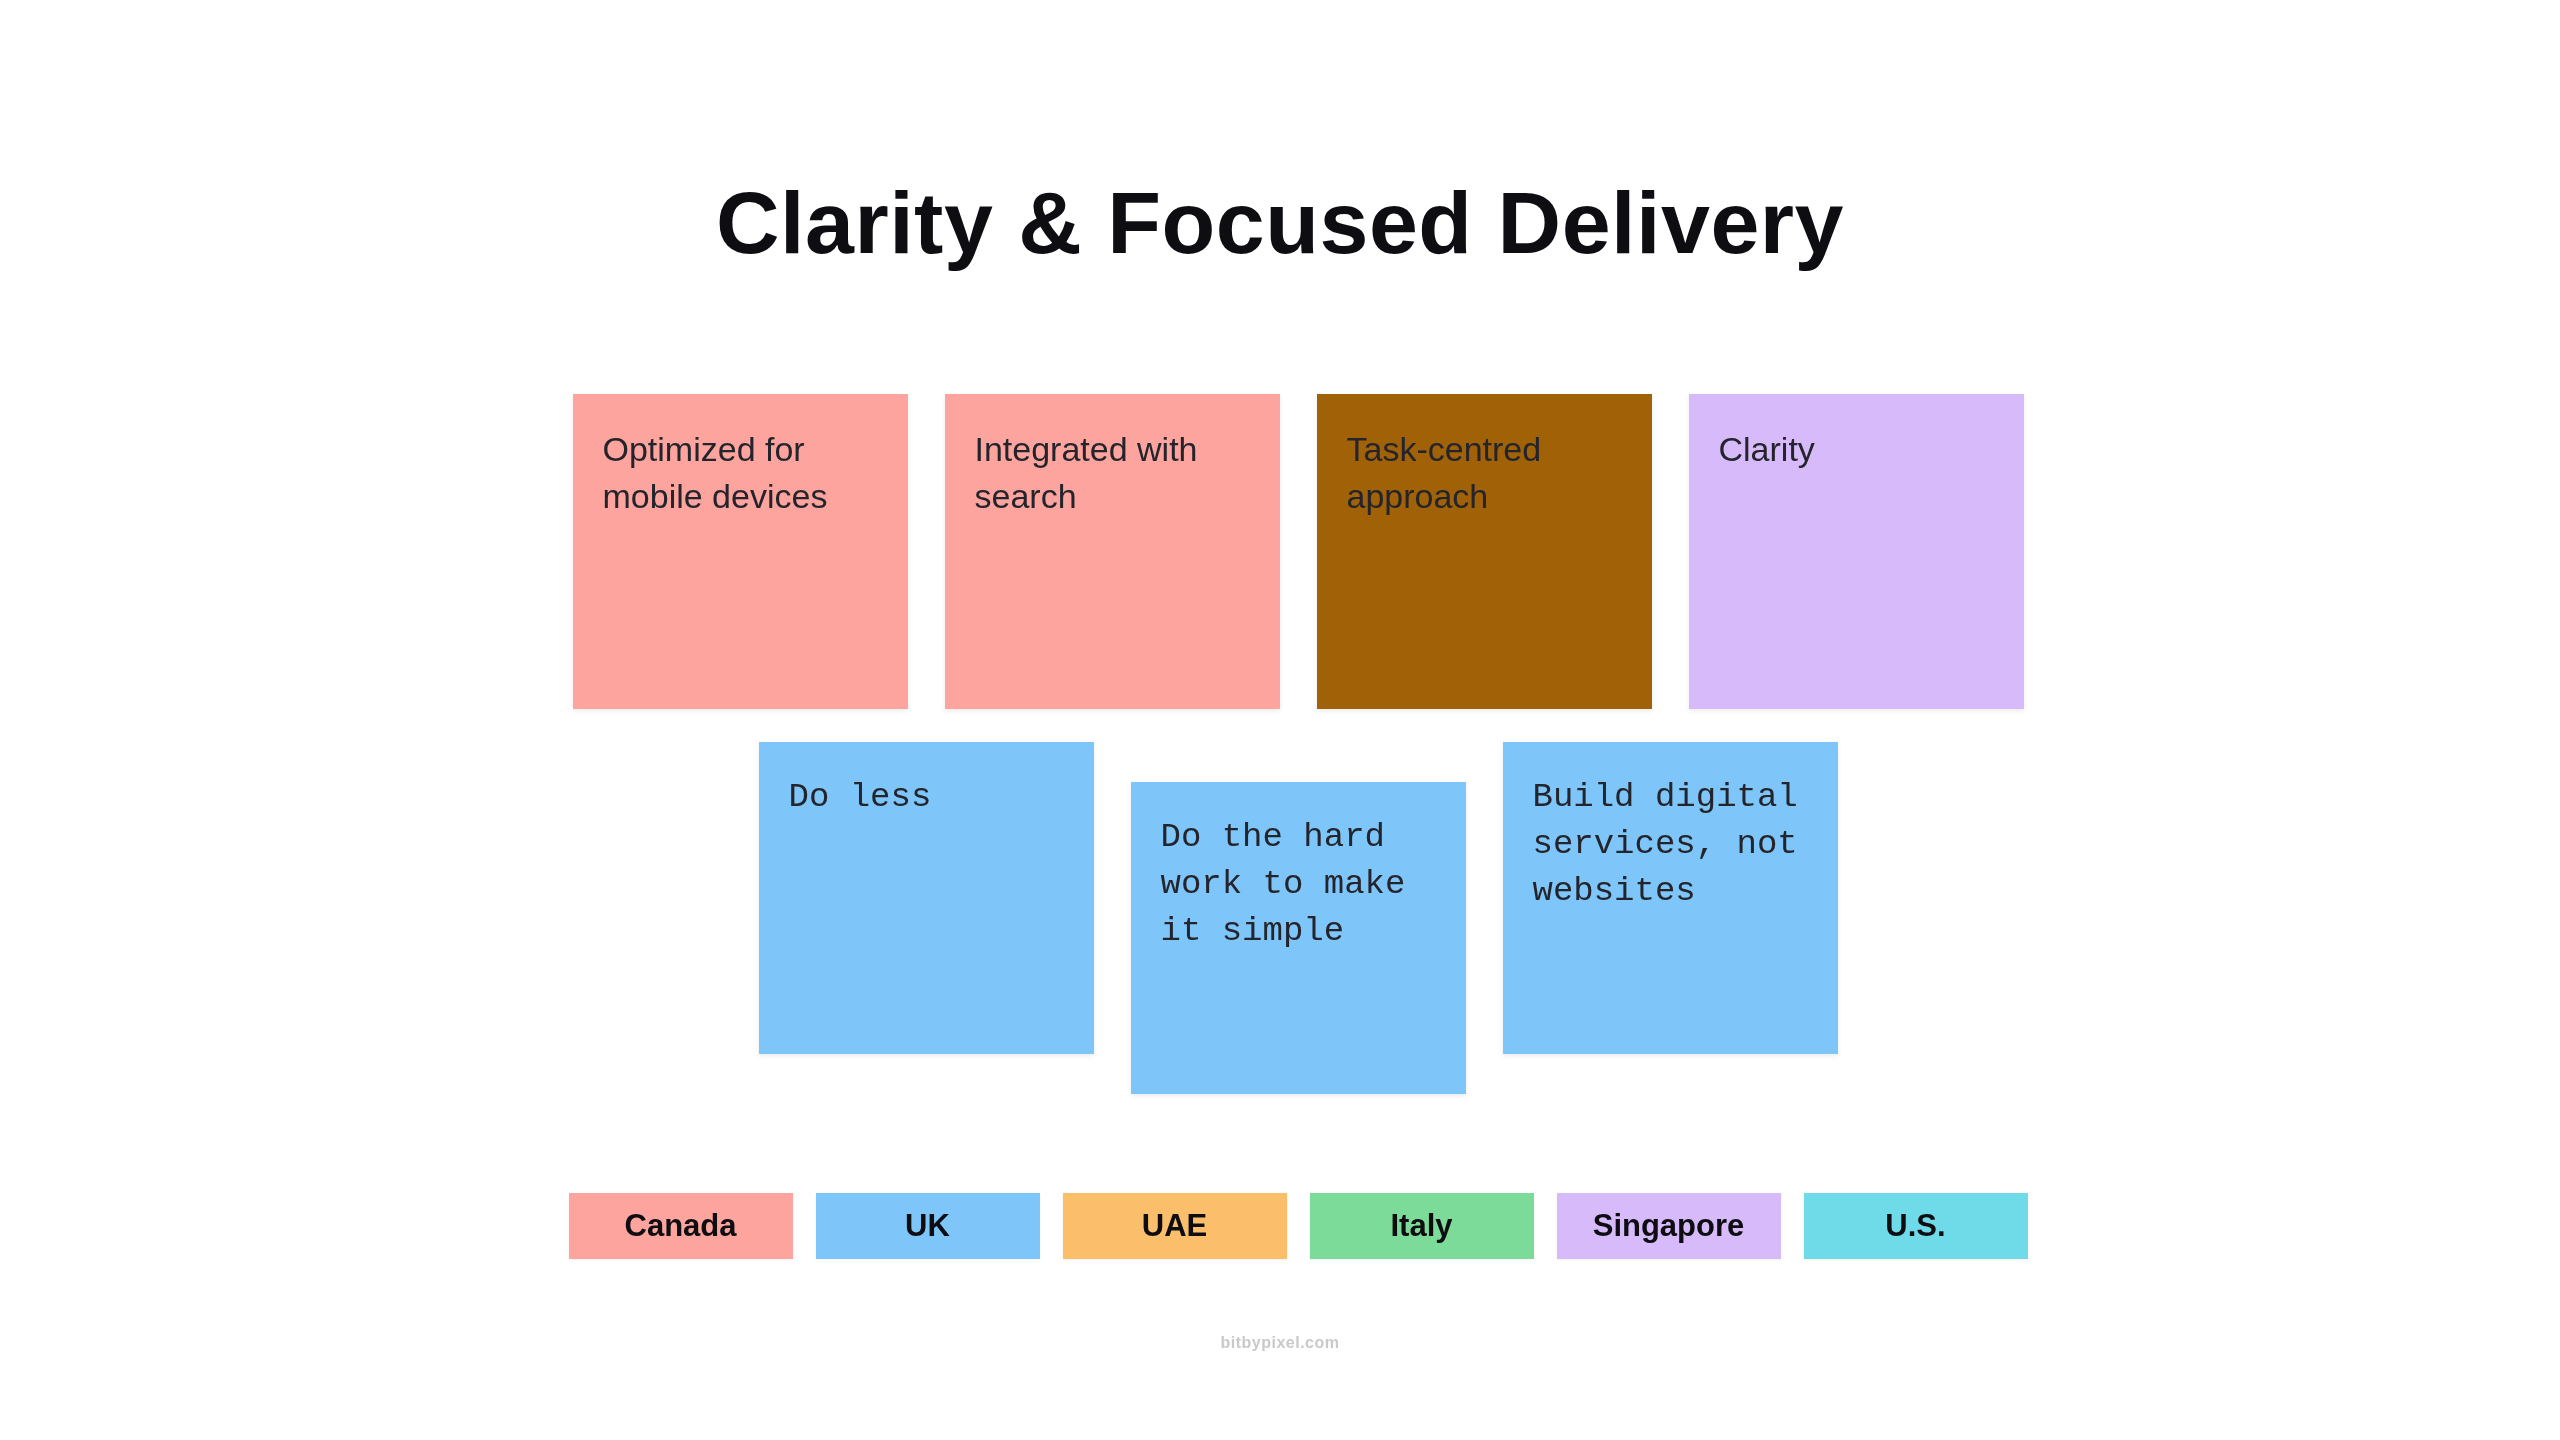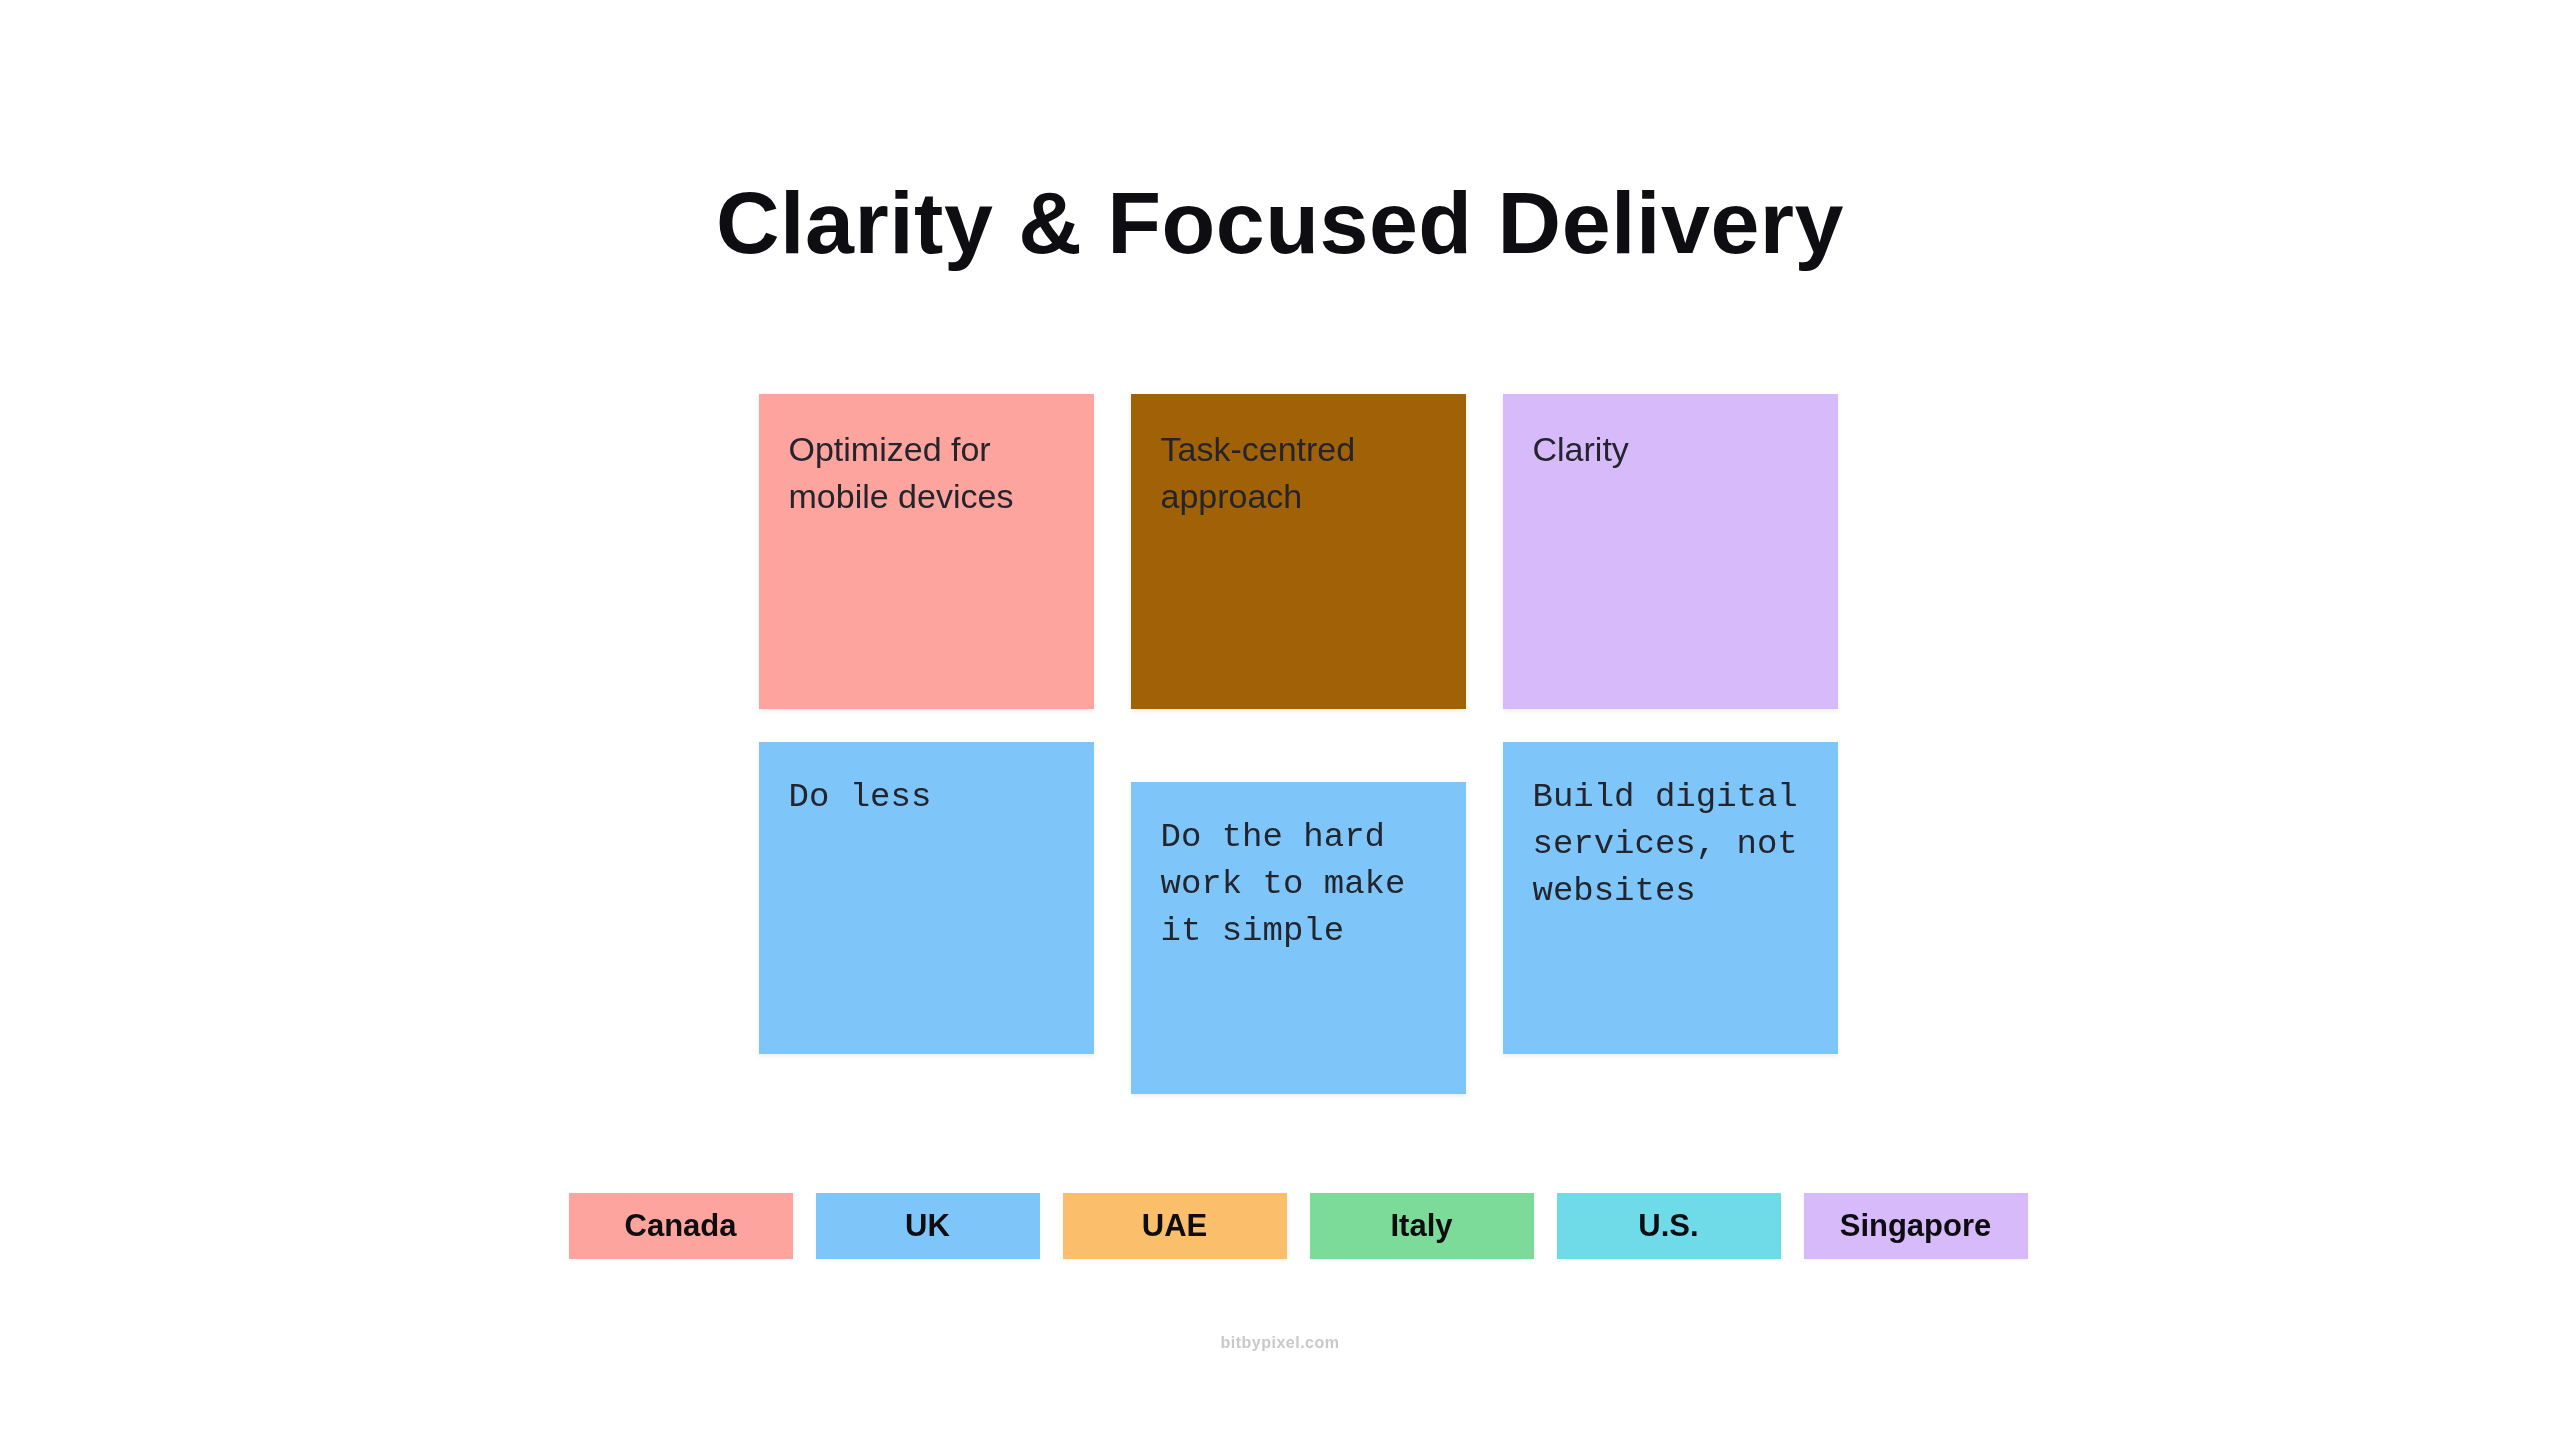--- a/index.html
+++ b/index.html
@@ -78,20 +78,23 @@
 </style>
 </head>
 <body>
 
 <div class="title">Clarity &amp; Focused Delivery</div>
 
 <div class="row row-1">
   <div class="note" style="background-color: rgb(252, 164, 157);">
     <span>Optimized for mobile devices</span>
   </div>
+  <div class="note" style="background-color: rgb(252, 164, 157);">
+    <span>Integrated with search</span>
+  </div>
   <div class="note" style="background-color: #a16207;">
     <span>Task-centred approach</span>
   </div>
   <div class="note" style="background-color: rgb(215, 186, 250);">
     <span>Clarity</span>
   </div>
 </div>
 
 <div class="row row-2">
   <div class="note" style="background-color: rgb(126, 198, 250);">
@@ -111,21 +114,21 @@
   </div>
   <div class="chip" style="background-color: rgb(126, 198, 250);">
     <span>UK</span>
   </div>
   <div class="chip" style="background-color: rgb(251, 191, 108);">
     <span>UAE</span>
   </div>
   <div class="chip" style="background-color: rgb(125, 219, 154);">
     <span>Italy</span>
   </div>
+  <div class="chip" style="background-color: rgb(215, 186, 250);">
+    <span>Singapore</span>
+  </div>
   <div class="chip" style="background-color: rgb(111, 219, 232);">
     <span>U.S.</span>
-  </div>
-  <div class="chip" style="background-color: rgb(215, 186, 250);">
-    <span>Singapore</span>
   </div>
 </div>
 
 <div class="footer">bitbypixel.com</div>
 
 </body></html>

